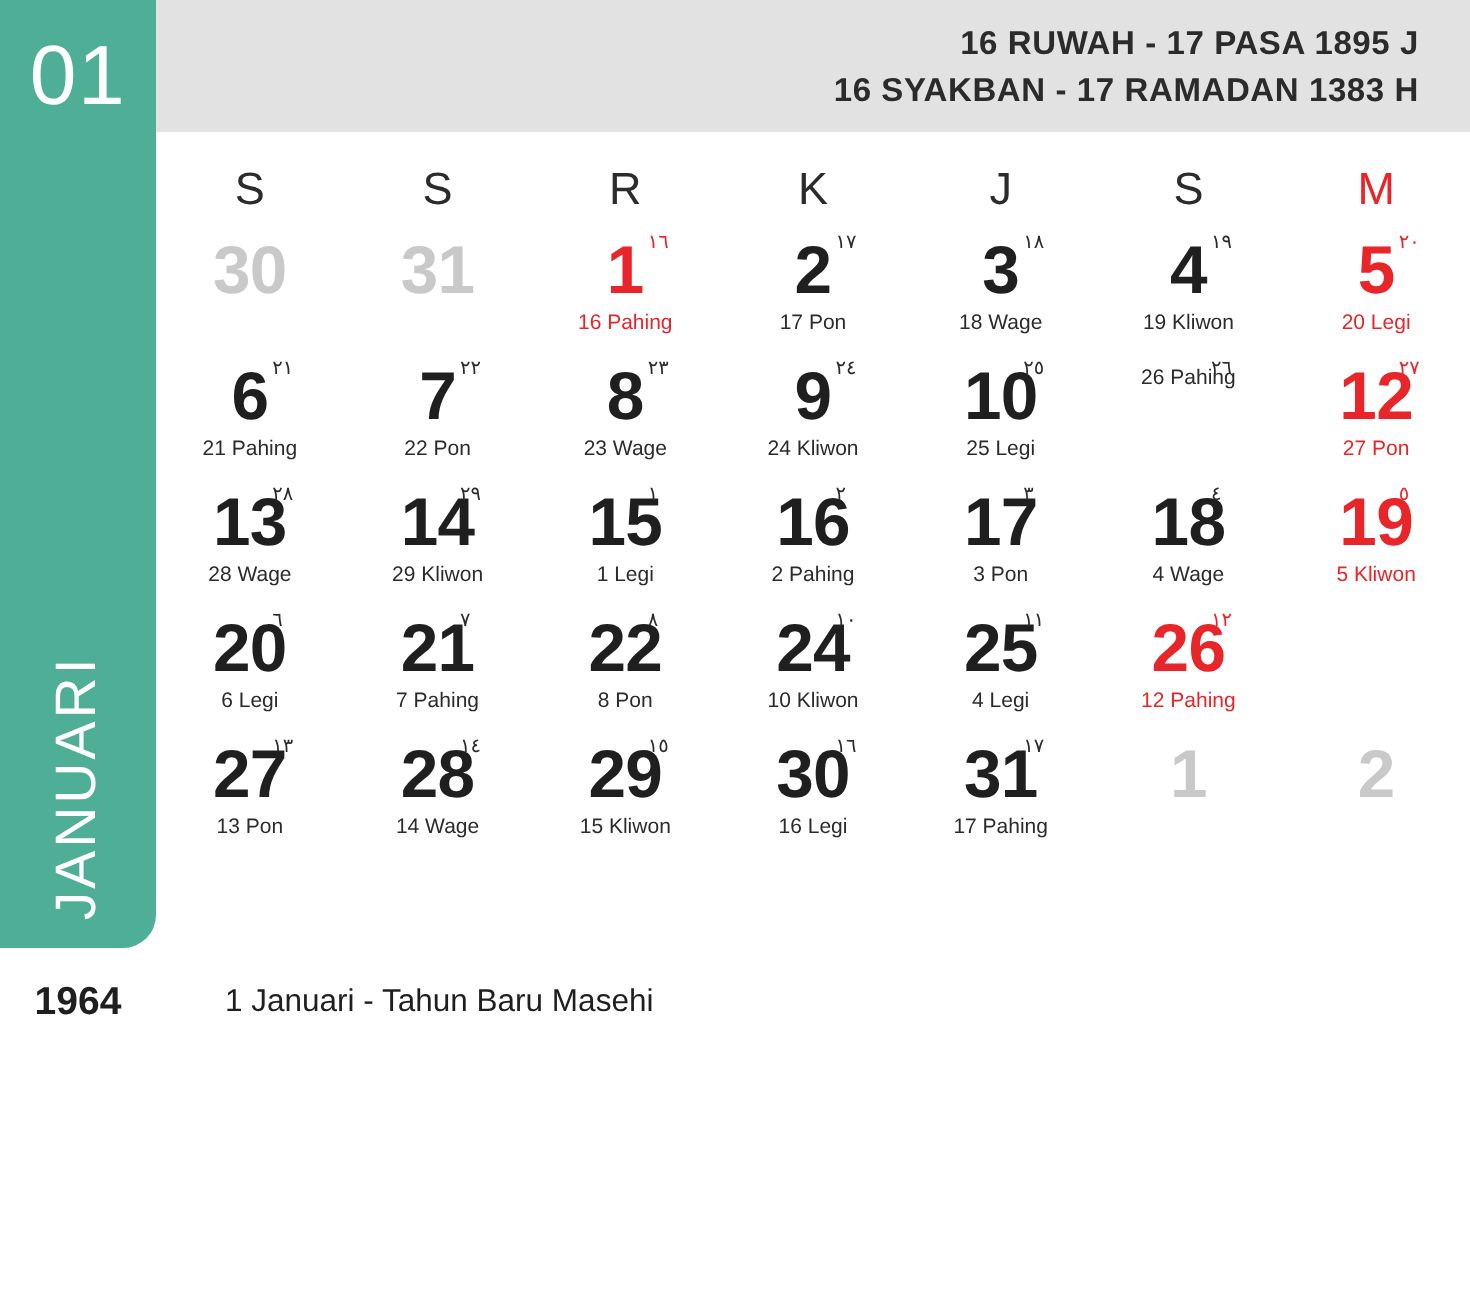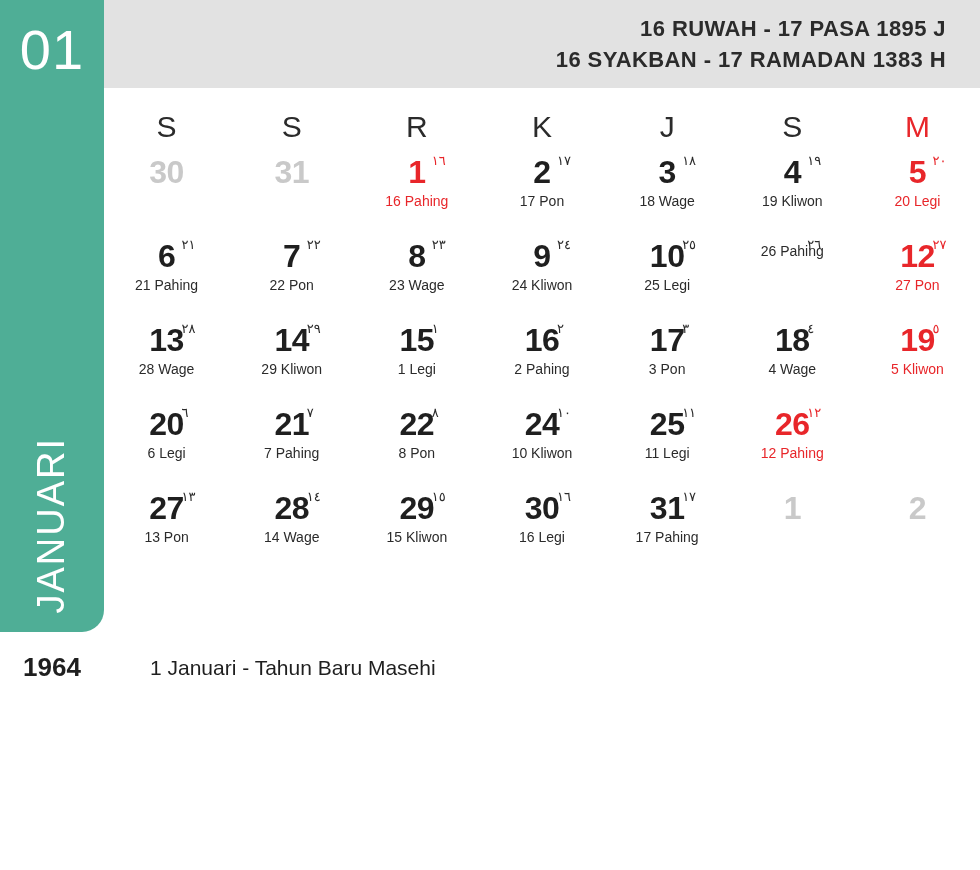--- a/index.html
+++ b/index.html
@@ -93,21 +93,21 @@
 
   .week-row { margin-bottom: 2px; }
 
   .cell {
     position: relative;
     height: 82px;
     text-align: center;
     padding-top: 4px;
   }
   .day-num {
-    font-size: 32px;
+    font-size: 45px;
     font-weight: 700;
     color: #1f1f1f;
     line-height: 1.05;
     letter-spacing: -0.5px;
   }
   .cell.red .day-num { color: #e8262a; }
   .cell.muted .day-num { color: #c9c9c9; font-weight: 700; }
 
   .hijri {
     position: absolute;
@@ -296,21 +296,21 @@
             <div class="pasaran">8 Pon</div>
           </div>
           <div class="cell">
             <div class="day-num">24</div>
             <div class="hijri" style="left: 62%; text-align: right;">١٠</div>
             <div class="pasaran">10 Kliwon</div>
           </div>
           <div class="cell">
             <div class="day-num">25</div>
             <div class="hijri" style="left: 62%;">١١</div>
-            <div class="pasaran">11 Legi</div>
+            <div class="pasaran">4 Legi</div>
           </div>
           <div class="cell red">
             <div class="day-num">26</div>
             <div class="hijri" style="left: 62%;">١٢</div>
             <div class="pasaran">12 Pahing</div>
           </div>
         </div>
         <div class="week-row">
           <div class="cell">
             <div class="day-num">27</div>

